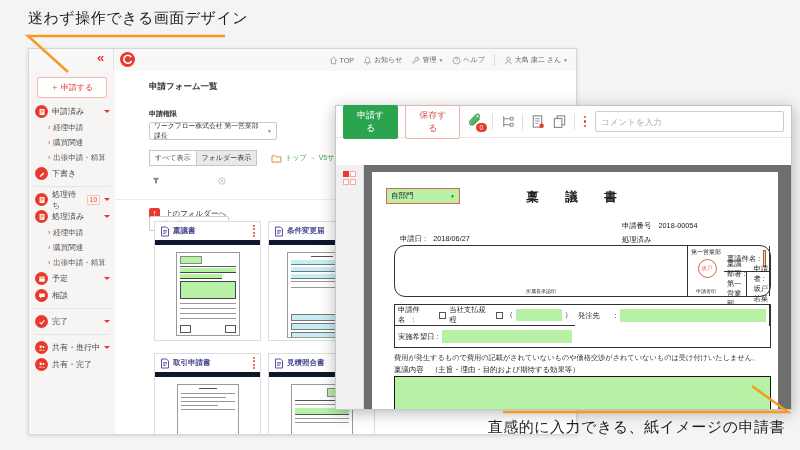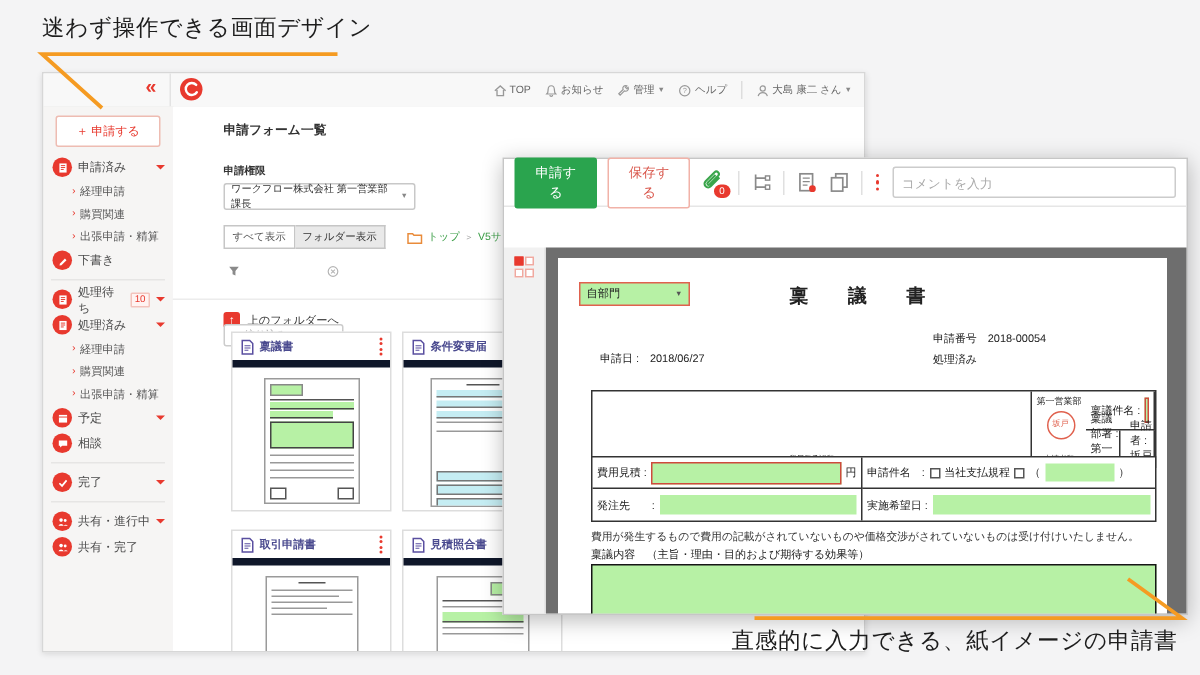--- a/index.html
+++ b/index.html
@@ -111,21 +111,21 @@
   .oview{position:absolute;left:28px;right:0;top:0;bottom:0;background:#6e6e6e;overflow:hidden;}
   .paper{position:absolute;left:8px;top:7px;width:406px;height:300px;background:#fff;}
   .p-dd{position:absolute;left:14px;top:16px;width:74px;height:16px;background:#b7f1a5;
         border:1.5px solid #e0614e;box-sizing:border-box;display:flex;align-items:center;
         font-size:7.5px;color:#222;padding:0 4px;cursor:pointer;}
   .p-dd .arr{margin-left:auto;font-size:5px;color:#555;}
   .p-title{position:absolute;left:0;right:0;top:17px;text-align:center;font-size:12.5px;font-weight:bold;
         color:#222;letter-spacing:7px;}
   .p-sm{position:absolute;font-size:7.3px;color:#222;white-space:nowrap;}
   .ptable{position:absolute;left:22px;width:377px;border:1px solid #333;box-sizing:border-box;background:#fff;}
-  .t1{top:88px;display:grid;grid-template-columns:1fr 36px 46px;grid-template-rows:26px 24px;}
+  .t1{top:73px;display:grid;grid-template-columns:1fr 36px 46px;grid-template-rows:26px 24px;border-radius:11px;}
   .t1 .c{border-right:1px solid #333;display:flex;align-items:center;padding:0 3px;gap:3px;font-size:7.3px;color:#222;}
   .t1 .r1{border-bottom:1px solid #333;}
   .gfield{background:#b7f1a5;height:15px;}
   .gfield.rb{border:1.5px solid #cf4a3d;box-sizing:border-box;}
   .sealcell{grid-row:1 / span 2;border-right:1px solid #333;position:relative;}
   .sealcell .cap6{position:absolute;left:0;right:0;bottom:2px;text-align:center;font-size:5px;color:#333;}
   .stampcell{grid-row:1 / span 2;position:relative;}
   .stampcell .dep{position:absolute;top:2px;left:0;right:0;text-align:center;font-size:6px;color:#222;}
   .stamp{position:absolute;left:50%;top:13px;margin-left:-8.5px;width:17px;height:17px;border-radius:50%;
         border:1px solid #e0614e;color:#e0614e;font-size:5.5px;display:flex;align-items:center;
@@ -575,25 +575,20 @@
             <span class="stamp">坂戸</span>
             <span class="cap6" style="position:absolute;left:0;right:0;bottom:2px;text-align:center;font-size:5px;color:#333;">申請者印</span>
           </div>
           <div class="c" style="border-right:1px solid #333;padding:0;">
             <span style="flex:0 0 52%;border-right:1px solid #333;height:100%;display:flex;align-items:center;padding-left:3px;box-sizing:border-box;">稟議部署 : 第一営業部</span>
             <span style="padding-left:3px;">申請者 : 坂戸 若菜</span>
           </div>
         </div>
 
         <div class="ptable t2">
-          <div class="c cl r1">
-            <span>費用見積 :</span>
-            <span class="gfield rb" style="flex:1;height:15px;"></span>
-            <span>円</span>
-          </div>
           <div class="c r1">
             <span>申請件名　:</span>
             <span class="cb"></span>
             <span>当社支払規程</span>
             <span class="cb"></span>
             <span>（</span>
             <span class="gfield" style="width:46px;height:12px;"></span>
             <span>）</span>
           </div>
           <div class="c cl">

